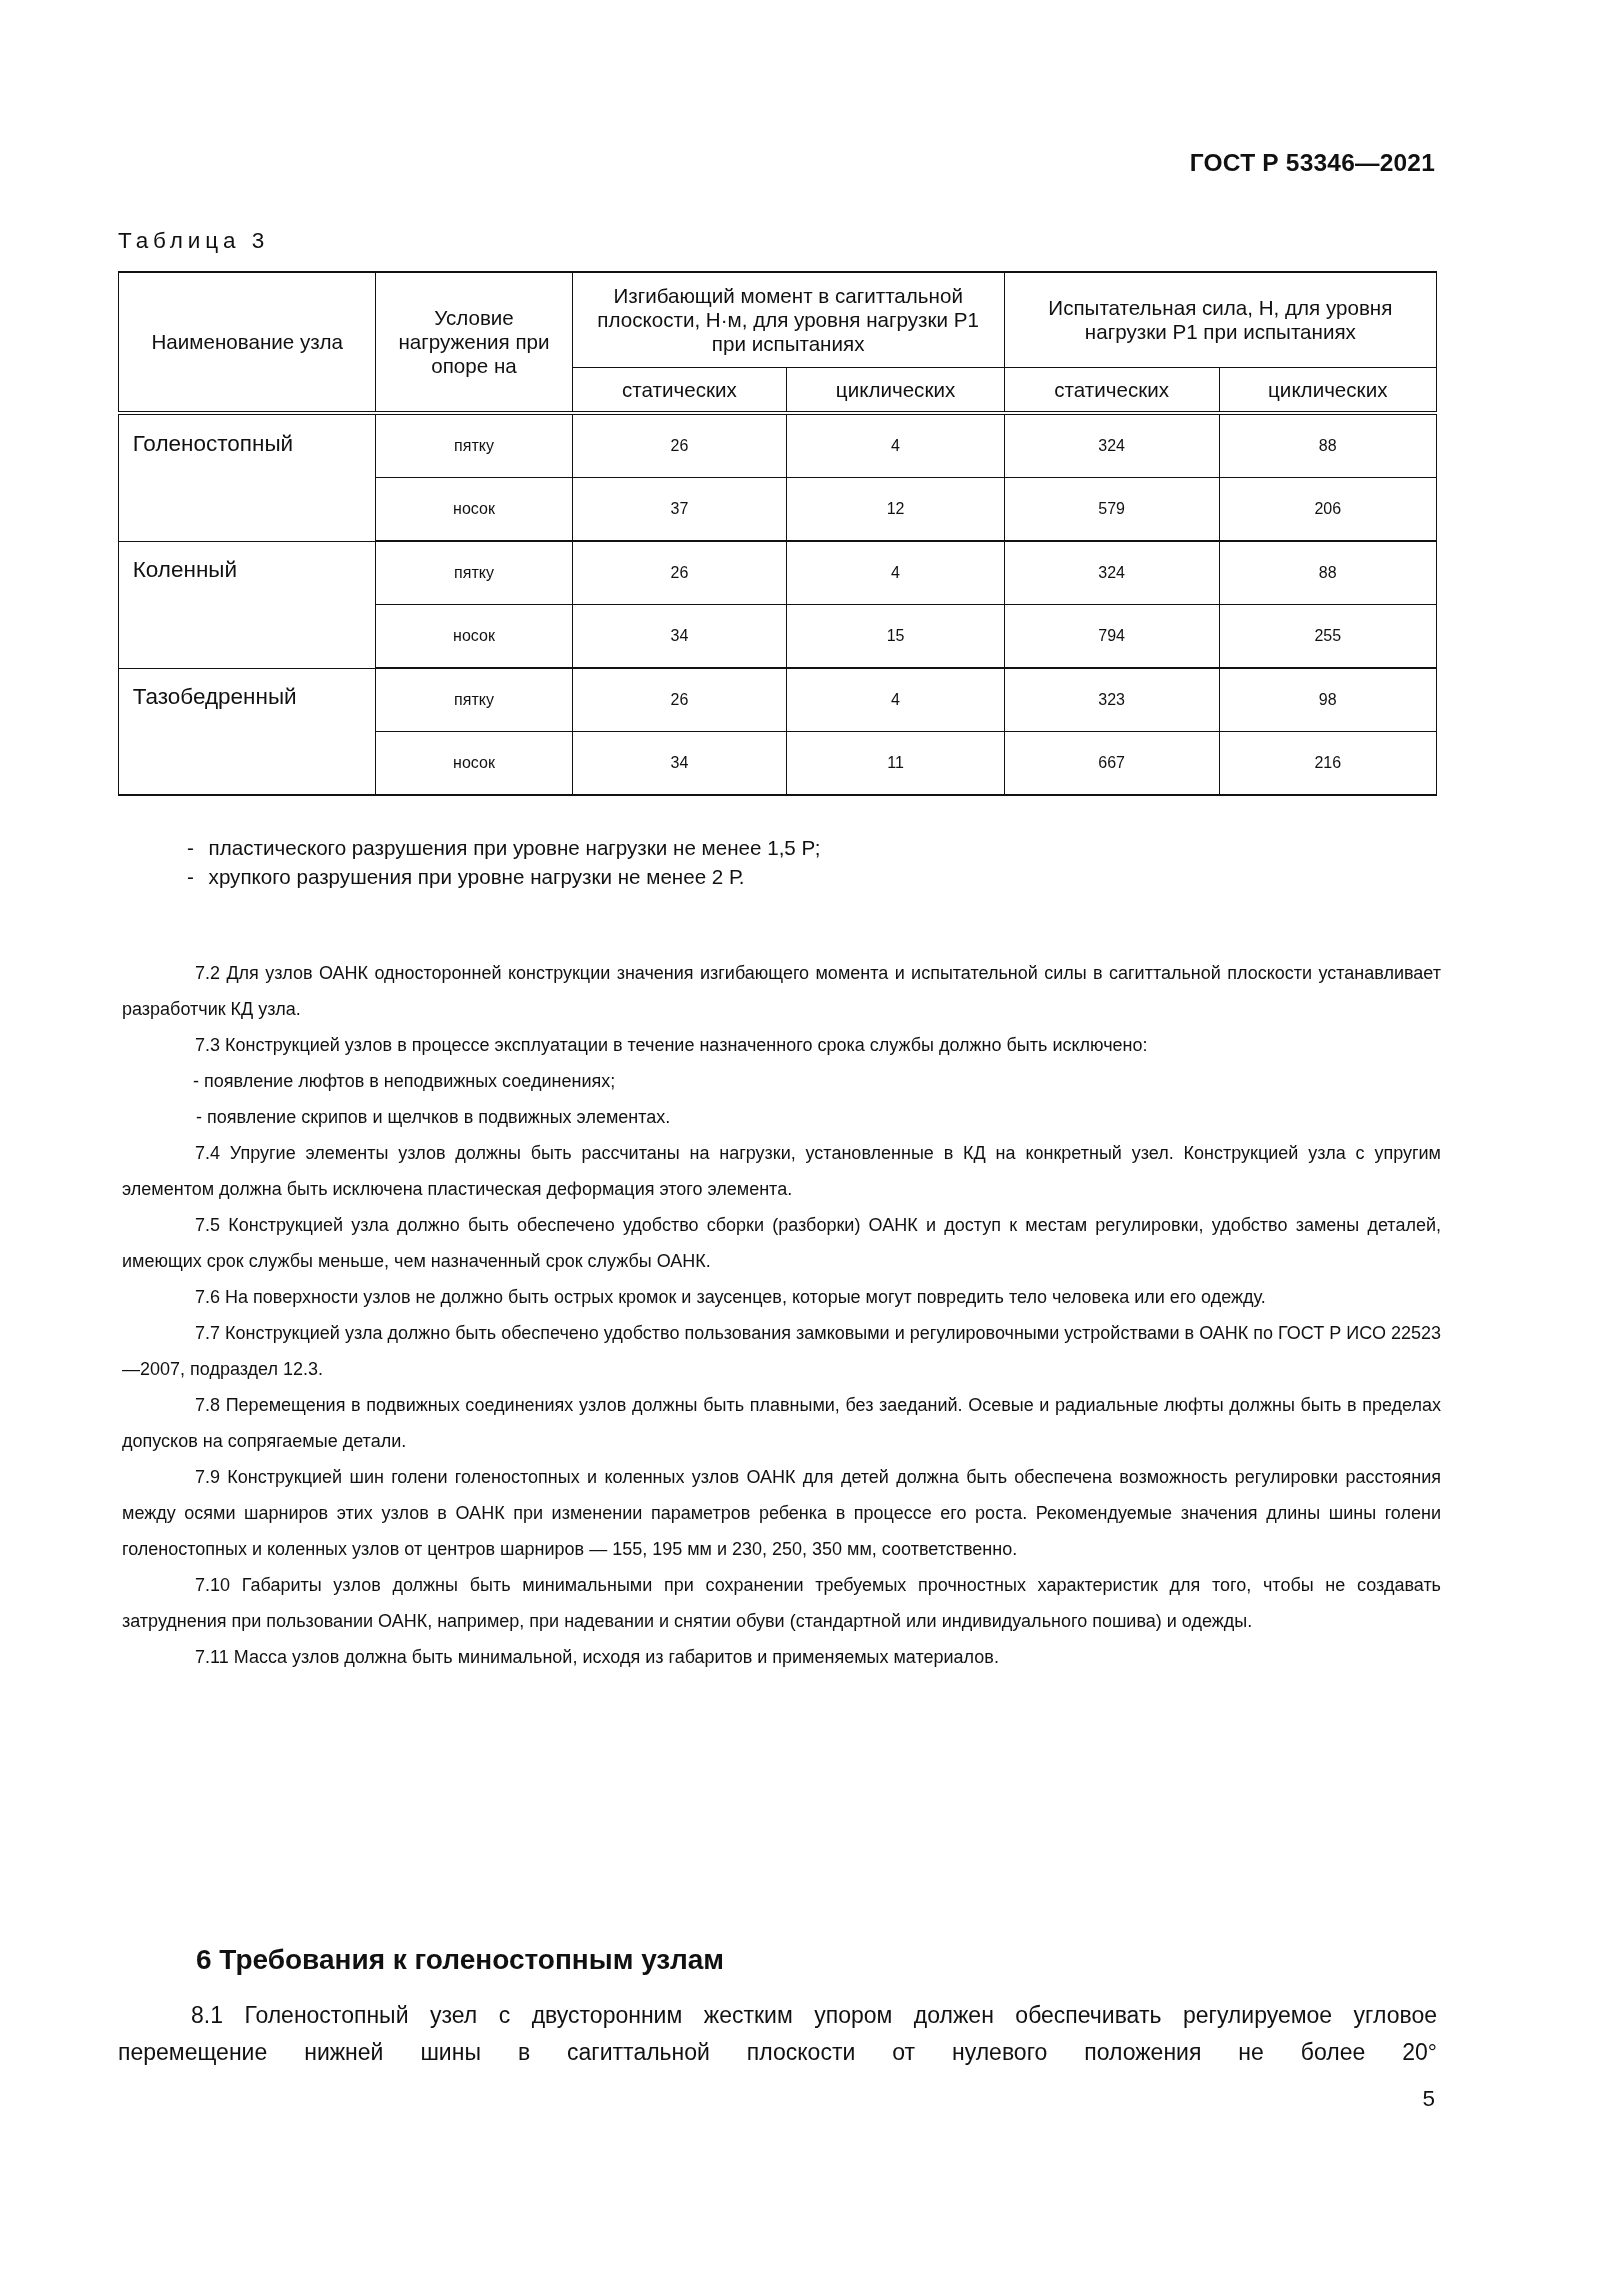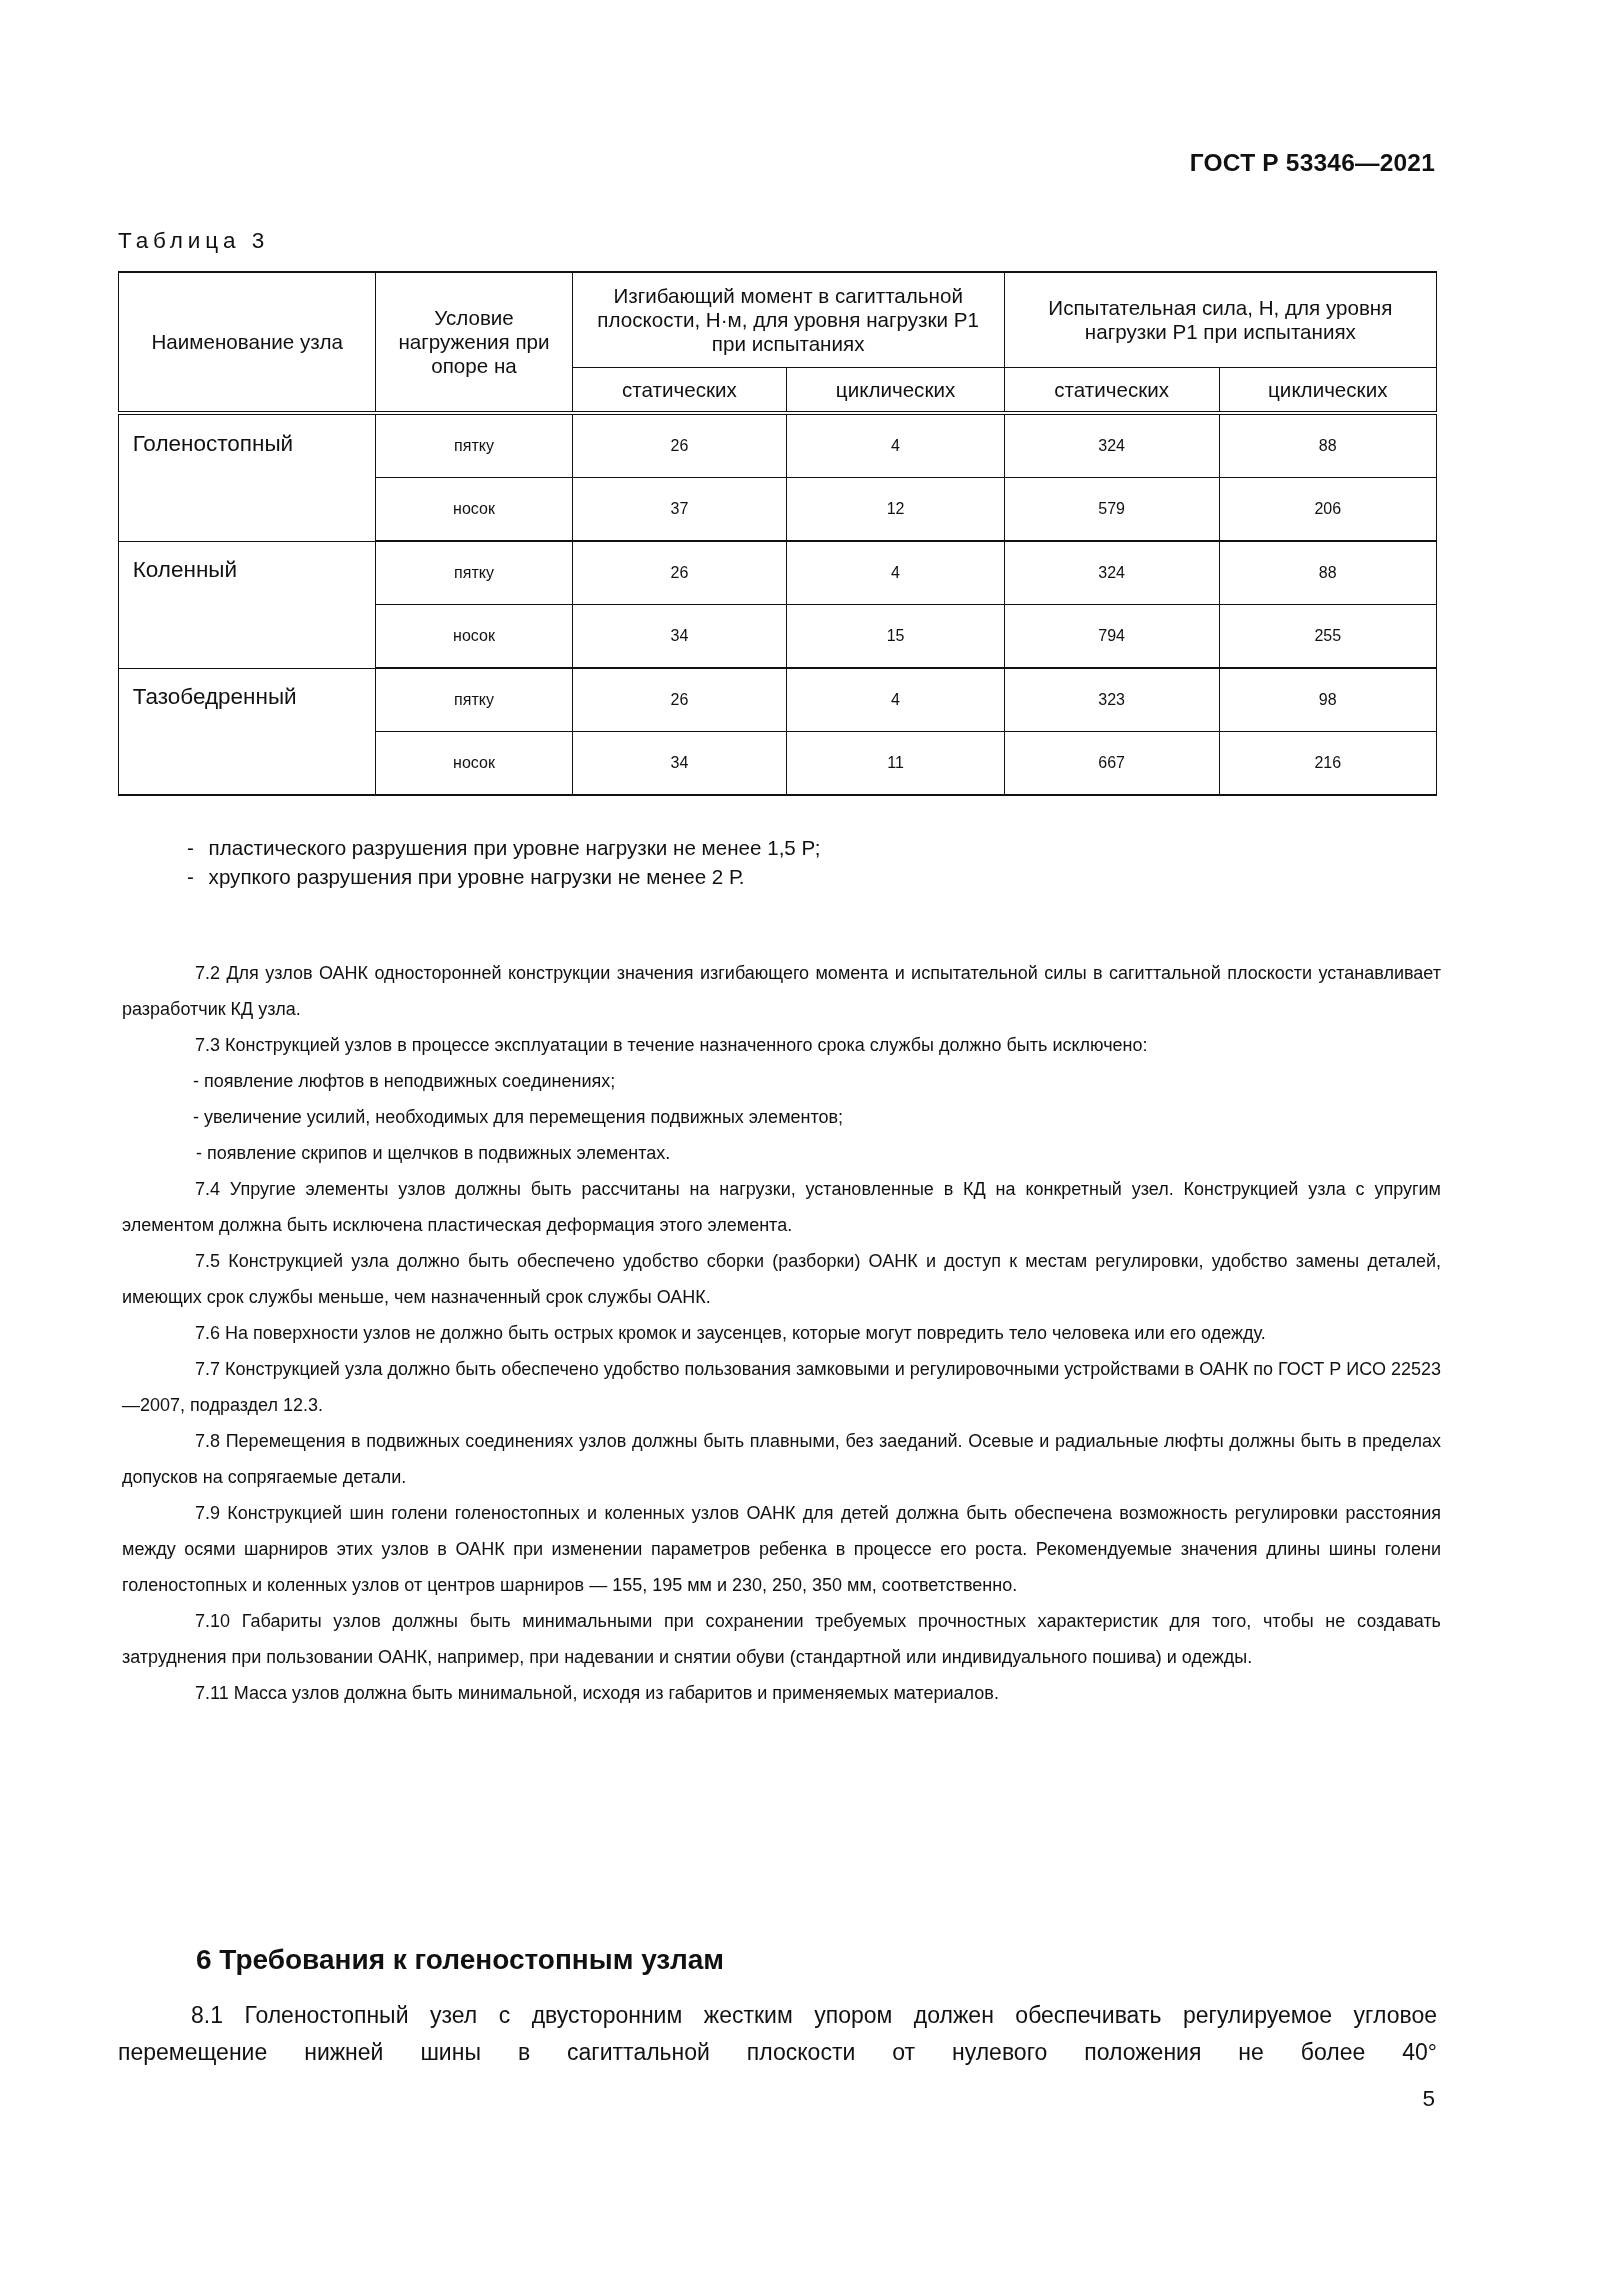--- a/index.html
+++ b/index.html
@@ -114,33 +114,32 @@
 
   <div class="note">
     <span class="item"><span class="dash">-</span><span>пластического разрушения при уровне нагрузки не менее 1,5 Р;</span></span>
     <span class="item"><span class="dash">-</span><span>хрупкого разрушения при уровне нагрузки не менее 2 Р.</span></span>
   </div>
 
   <div class="body-text">
     <p>7.2 Для узлов ОАНК односторонней конструкции значения изгибающего момента и испытательной силы в сагиттальной плоскости устанавливает разработчик КД узла.</p>
     <p>7.3 Конструкцией узлов в процессе эксплуатации в течение назначенного срока службы должно быть исключено:</p>
     <p class="list">- появление люфтов в неподвижных соединениях;</p>
-    <p class="list">- увеличение усилий, необходимых для перемещения подвижных элементов;</p>
     <p class="list extra">- появление скрипов и щелчков в подвижных элементах.</p>
     <p>7.4 Упругие элементы узлов должны быть рассчитаны на нагрузки, установленные в КД на конкретный узел. Конструкцией узла с упругим элементом должна быть исключена пластическая деформация этого элемента.</p>
     <p>7.5 Конструкцией узла должно быть обеспечено удобство сборки (разборки) ОАНК и доступ к местам регулировки, удобство замены деталей, имеющих срок службы меньше, чем назначенный срок службы ОАНК.</p>
     <p>7.6 На поверхности узлов не должно быть острых кромок и заусенцев, которые могут повредить тело человека или его одежду.</p>
     <p>7.7 Конструкцией узла должно быть обеспечено удобство пользования замковыми и регулировочными устройствами в ОАНК по ГОСТ Р ИСО 22523—2007, подраздел 12.3.</p>
     <p>7.8 Перемещения в подвижных соединениях узлов должны быть плавными, без заеданий. Осевые и радиальные люфты должны быть в пределах допусков на сопрягаемые детали.</p>
     <p>7.9 Конструкцией шин голени голеностопных и коленных узлов ОАНК для детей должна быть обеспечена возможность регулировки расстояния между осями шарниров этих узлов в ОАНК при изменении параметров ребенка в процессе его роста. Рекомендуемые значения длины шины голени голеностопных и коленных узлов от центров шарниров — 155, 195 мм и 230, 250, 350 мм, соответственно.</p>
     <p>7.10 Габариты узлов должны быть минимальными при сохранении требуемых прочностных характеристик для того, чтобы не создавать затруднения при пользовании ОАНК, например, при надевании и снятии обуви (стандартной или индивидуального пошива) и одежды.</p>
     <p>7.11 Масса узлов должна быть минимальной, исходя из габаритов и применяемых материалов.</p>
   </div>
 
   <div class="section-title">6 Требования к голеностопным узлам</div>
 
   <div class="sec8">
-    <p>8.1 Голеностопный узел с двусторонним жестким упором должен обеспечивать регулируемое угловое перемещение нижней шины в сагиттальной плоскости от нулевого положения не более 40°</p>
+    <p>8.1 Голеностопный узел с двусторонним жестким упором должен обеспечивать регулируемое угловое перемещение нижней шины в сагиттальной плоскости от нулевого положения не более 20°</p>
   </div>
 
   <div class="page-num">5</div>
 </div>
 
 
 </body></html>

